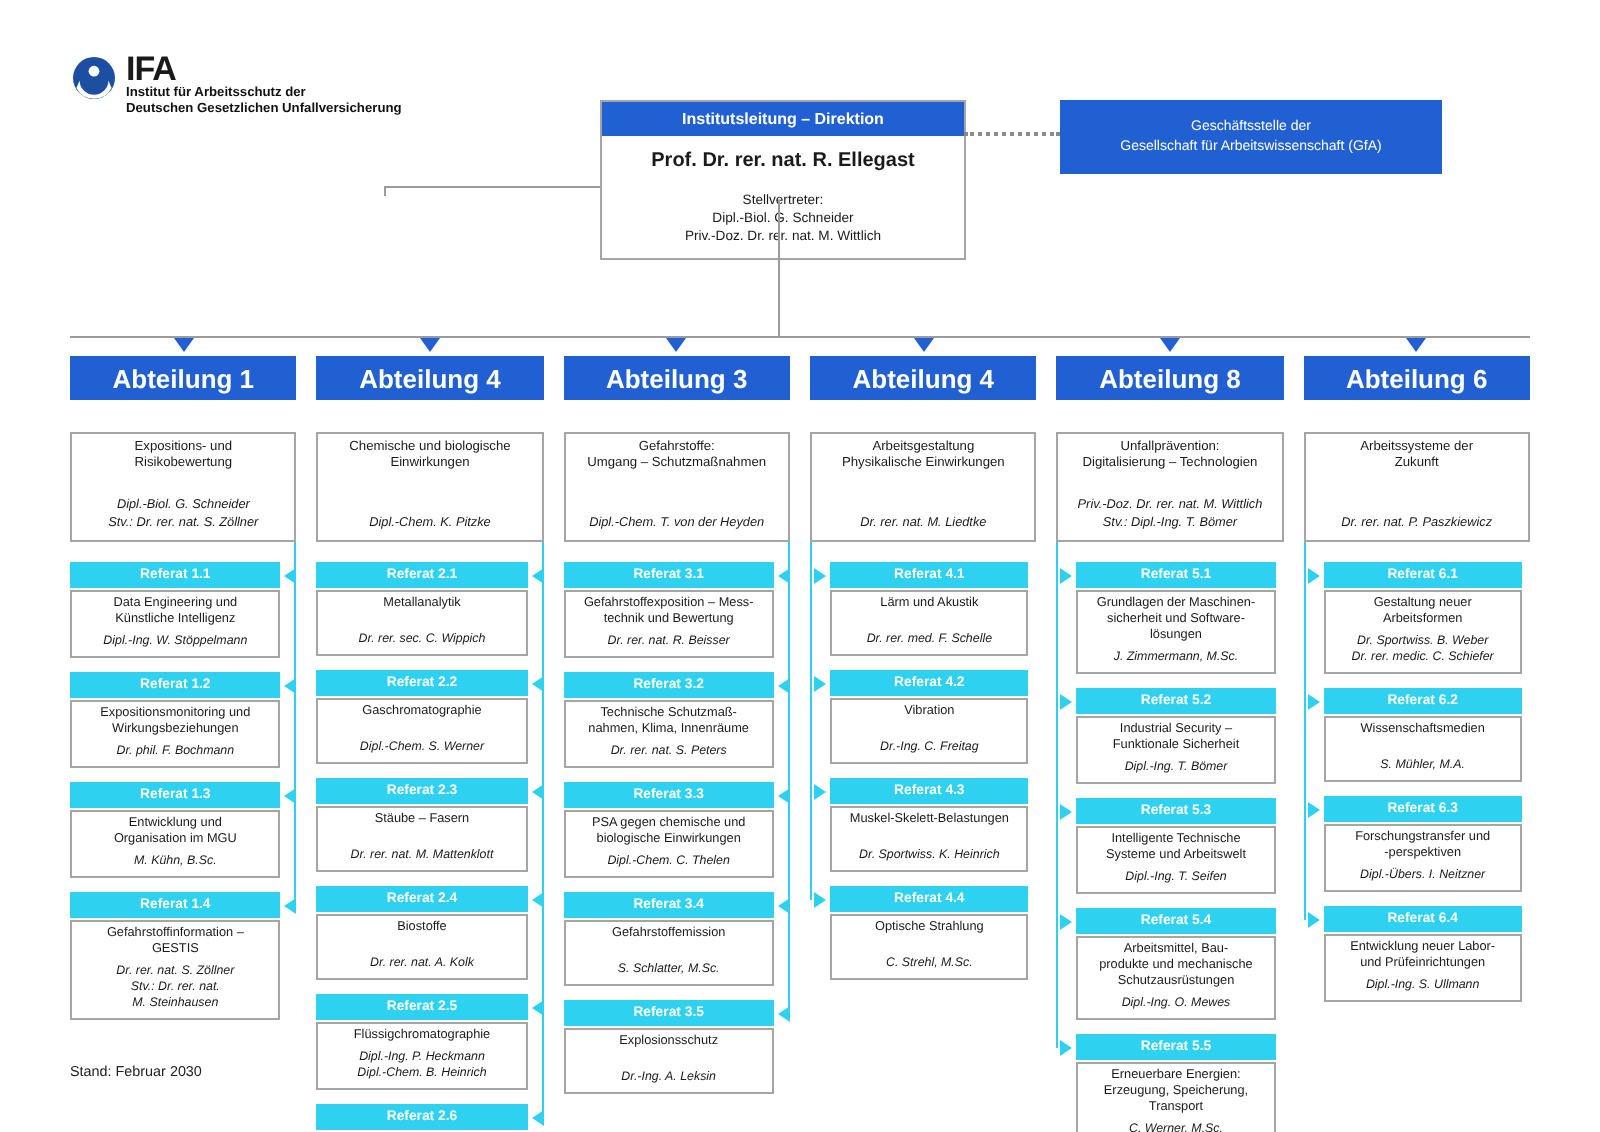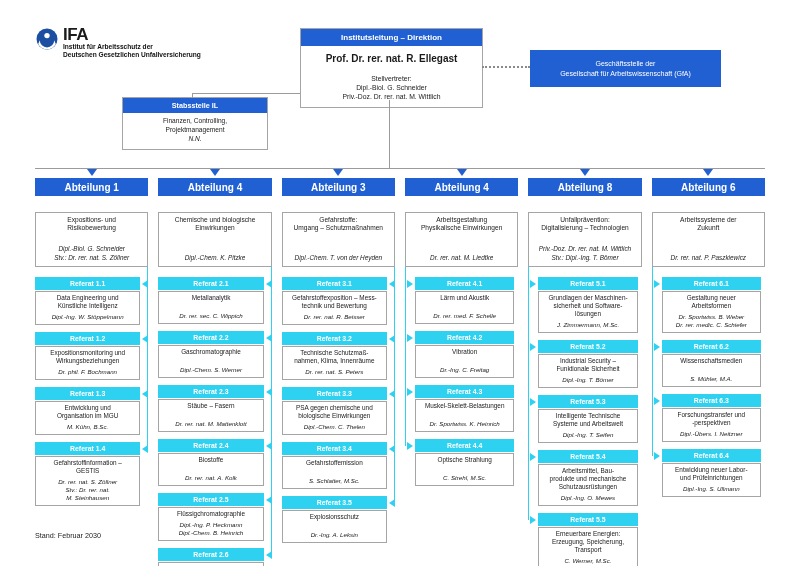--- a/index.html
+++ b/index.html
@@ -39,21 +39,21 @@
   .vlineg{width:1px;}
   #dotted{position:absolute;left:482px;top:66px;width:48px;border-top:2px dotted #8a8a8a;}
 
   
   #columns{position:absolute;left:35px;top:178px;width:730px;
            display:grid;grid-template-columns:repeat(6,1fr);column-gap:10px;}
   .col{position:relative;}
   .col-arrow-down{position:absolute;top:-9px;left:50%;margin-left:-5px;width:0;height:0;
         border-left:5px solid transparent;border-right:5px solid transparent;
         border-top:7px solid var(--header-blue);}
-  .abt-box .bar{font-size:10px;padding:3.5px 0;margin-bottom:16px;}
+  .abt-box .bar{font-size:13px;padding:3.5px 0;margin-bottom:16px;}
   .abt-body{min-height:46px;display:flex;flex-direction:column;justify-content:space-between;
         padding:3px 2px 4px;font-size:6.6px;line-height:1.25;}
   .abt-people{font-style:italic;font-size:6.4px;line-height:1.3;margin-top:4px;}
 
   .referate{position:relative;margin-top:10px;display:flex;flex-direction:column;gap:7px;}
   .vline{position:absolute;top:-10px;width:1px;background:var(--referat-cyan);}
   .arrow-right .vline{right:0;}
   .arrow-left  .vline{left:0;}
 
   .referat{position:relative;}
@@ -84,47 +84,37 @@
     </svg>
     <div class="words">
       <div class="acro">IFA</div>
       <div class="sub">
         <div>Institut für Arbeitsschutz der</div>
         <div>Deutschen Gesetzlichen Unfallversicherung</div>
       </div>
     </div>
   </div>
 
-  <div id="direktion" class="whitebox" style="border:1px solid var(--border-gray);">
+  <div id="direktion" class="whitebox" style="border:1px solid var(--border-gray);margin-top:22px;">
     <div class="bar blue">Institutsleitung – Direktion</div>
     <div class="body">
       <div class="leader">Prof. Dr. rer. nat. R. Ellegast</div>
       <div>Stellvertreter:</div>
       <div>
           <div>Dipl.-Biol. G. Schneider</div>
           <div>Priv.-Doz. Dr. rer. nat. M. Wittlich</div>
         </div>
     </div>
   </div>
 
   <div id="gfa" class="blue">
     <div>Geschäftsstelle der</div>
     <div>Gesellschaft für Arbeitswissenschaft (GfA)</div>
   </div>
 
-  <div id="stabsstelle" class="whitebox">
-    <div class="bar blue">Stabsstelle IL</div>
-    <div class="body">
-      <div>
-          <div>Finanzen, Controlling,</div>
-          <div>Projektmanagement</div>
-        </div>
-      <div class="italic">N.N.</div>
-    </div>
-  </div>
 
   <div id="dotted"></div>
   <div class="hline" style="left:192px;top:93px;width:108px;"></div>
   <div class="vlineg" style="left:192px;top:93px;height:5px;"></div>
   <div class="vlineg" style="left:389px;top:100px;height:68px;"></div>
   <div class="hline" style="left:35px;top:168px;width:730px;"></div>
 
   <div id="columns">
   <div class="col arrow-right">
     <div class="col-arrow-down"></div>

